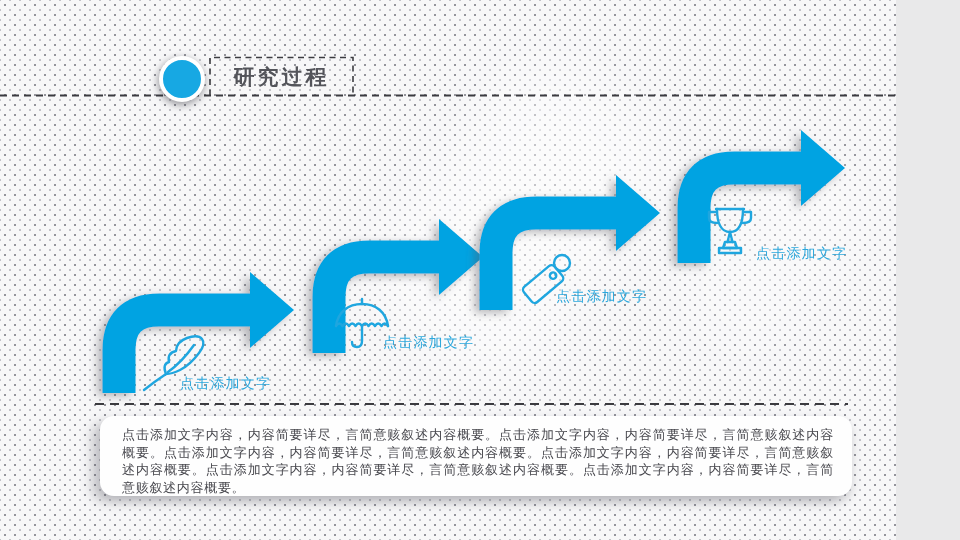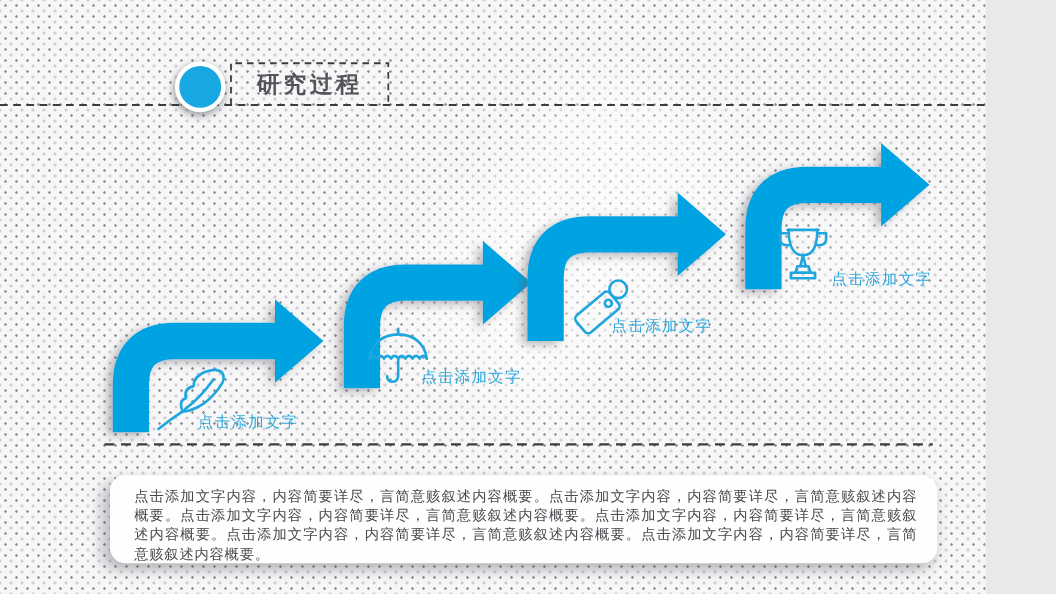--- a/index.html
+++ b/index.html
@@ -51,21 +51,21 @@
   .watermark.small{left:720px;top:150px;width:110px;height:200px;background:rgba(255,255,255,.3);}
 
   
   .step-label{
     font-size:14px;color:#2ba7dc;letter-spacing:1.2px;white-space:nowrap;
     z-index:4;
   }
 
   
   .body-card{
-    left:100px;top:432px;width:752px;height:80px;
+    left:100px;top:416px;width:752px;height:80px;
     background:#fefefe;
     border-radius:14px;
     box-shadow:-8px 6px 12px rgba(70,70,80,.28), 2px 5px 9px rgba(70,70,80,.12);
     z-index:4;
     box-sizing:border-box;
     padding:10px 18px 0 22px;
   }
   .body-card p{
     margin:0;
     font-size:13px;line-height:17.6px;letter-spacing:0.7px;

